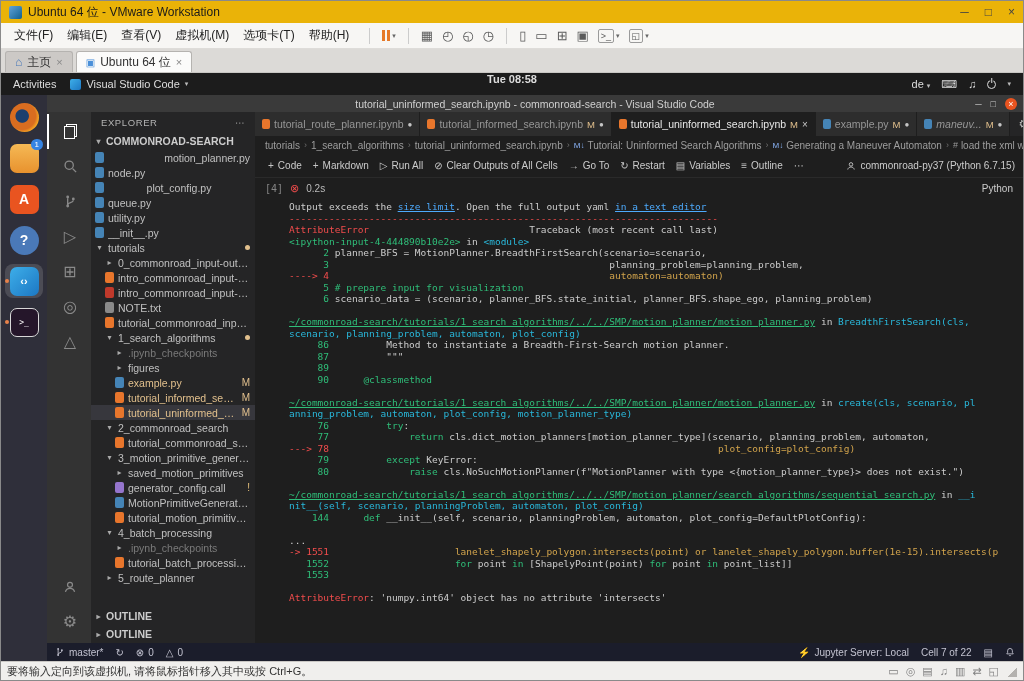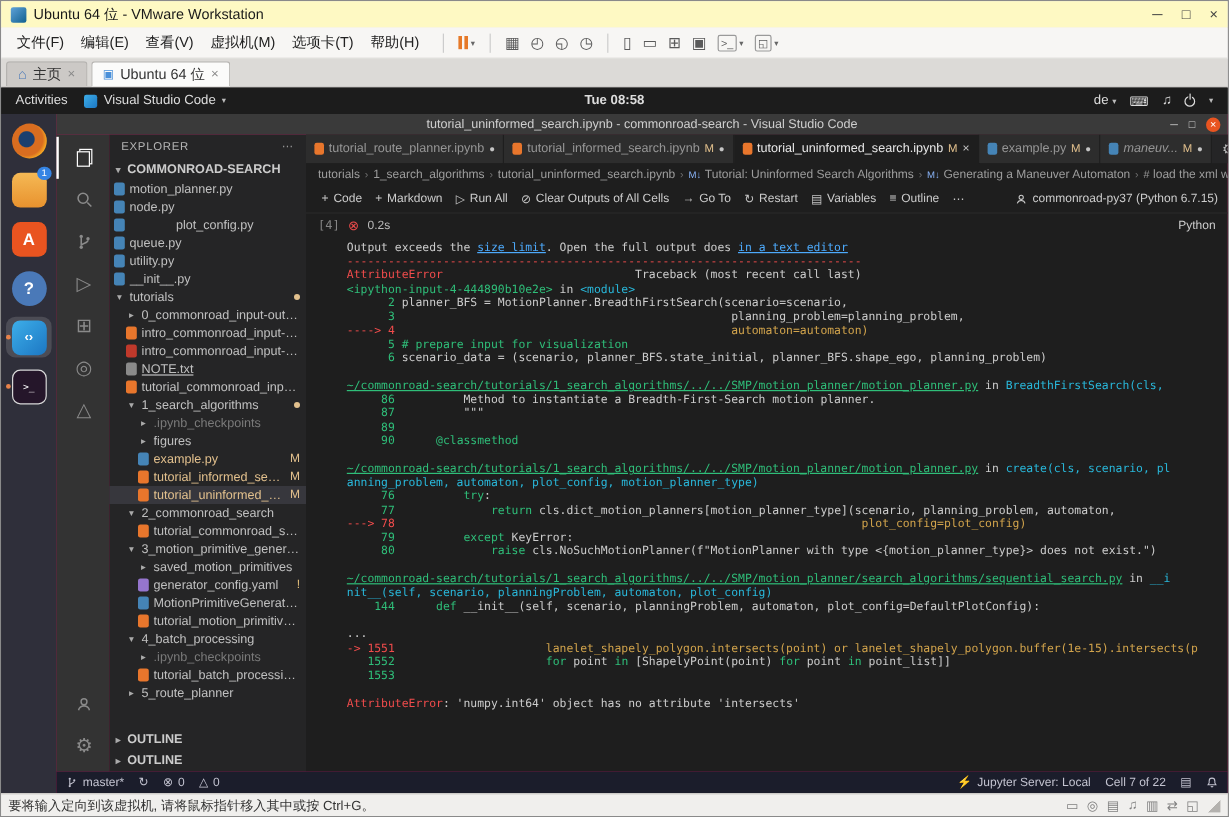--- a/index.html
+++ b/index.html
@@ -1,21 +1,21 @@
 <!DOCTYPE html>
 <html><head>
 <meta charset="utf-8">
 <style>
   *{box-sizing:border-box;margin:0;padding:0}
   html,body{width:1024px;height:681px;overflow:hidden}
   body{font-family:"Liberation Sans",sans-serif;background:#000;font-size:12px}
   .vm-window{width:100%;height:100%;display:flex;flex-direction:column;border:1px solid #8a8a8a;background:#f0f0f0}
 
   
-  .vm-titlebar{height:22px;background:#fef9c3;display:flex;align-items:center;padding:0 8px;gap:6px;color:#1a1a1a;font-size:12px;flex:0 0 auto}
+  .vm-titlebar{height:22px;background:#eab308;display:flex;align-items:center;padding:0 8px;gap:6px;color:#1a1a1a;font-size:12px;flex:0 0 auto}
   .vm-app-ico{width:13px;height:13px;border-radius:2px;background:linear-gradient(135deg,#60a3d9,#11608f);flex:0 0 auto}
   .vm-win-btns{margin-left:auto;display:flex;gap:16px;color:#444;font-size:12px}
   .vm-menubar{height:26px;background:#f7f6f4;display:flex;align-items:center;padding:0 6px;font-size:12px;color:#222;border-bottom:1px solid #dedcd9;flex:0 0 auto}
   .vm-menu-item{padding:3px 7px;border-radius:2px}
   .vm-toolbar{display:flex;align-items:center;gap:9px;margin-left:10px;color:#555;font-size:13px}
   .vm-tool{display:flex;align-items:center;gap:2px;cursor:default}
   .vm-glyph{font-size:13px;line-height:13px;color:#5a5a5a}
   .vm-glyph.boxed{border:1px solid #9a9a9a;border-radius:2px;padding:0 2px;font-size:9px;line-height:12px}
   .caret{font-size:7px;color:#666}
   .vm-sep{width:1px;height:16px;background:#ccc;margin:0 3px}
@@ -26,21 +26,21 @@
   .vm-tab.active{background:#fbfbfa}
   .vm-tab .close{color:#888;font-size:11px}
   .home-ico{color:#4a79b8;font-size:12px}
   .vm-ico{color:#4a90d9;font-size:10px}
   .vm-statusbar{height:19px;background:#f0efed;border-top:1px solid #c9c7c4;display:flex;align-items:center;font-size:11px;color:#333;padding:0 6px;gap:4px;flex:0 0 auto}
   .vm-status-icons{margin-left:auto;display:flex;gap:7px;color:#808080;font-size:11px;align-items:center}
   .grip{width:11px;height:11px;background:linear-gradient(135deg,transparent 55%,#b4b2af 55%)}
 
   
   .guest{flex:1;display:flex;flex-direction:column;background:#1e1e1e;min-height:0}
-  .ubuntu-topbar{height:22px;background:#1c1c1c;color:#ddd;font-size:11px;display:flex;align-items:center;padding:0 12px;position:relative;flex:0 0 auto}
+  .ubuntu-topbar{height:22px;background:#1c1c1c;color:#ddd;font-size:11px;display:flex;padding:0 12px;position:relative;flex:0 0 auto}
   .ub-left{display:flex;gap:14px;align-items:center}
   .ub-app{display:flex;gap:5px;align-items:center}
   .mini-vsc{width:11px;height:11px;border-radius:2px;background:linear-gradient(135deg,#3daee9,#1c77c3)}
   .ub-clock{position:absolute;left:50%;transform:translateX(-50%);font-weight:bold}
   .ub-right{margin-left:auto;display:flex;gap:11px;align-items:center;color:#ddd}
   .icon-power{display:inline-block;width:9px;height:9px;border:1.3px solid #ddd;border-radius:50%;position:relative}
   .icon-power::after{content:"";position:absolute;left:50%;top:-3px;transform:translateX(-50%);width:1.5px;height:5px;background:#ddd;box-shadow:0 0 0 1px #1c1c1c}
   .guest-body{flex:1;display:flex;min-height:0}
 
   .dock{width:46px;background:#2f2f3a;display:flex;flex-direction:column;align-items:center;padding:5px 0 3px;gap:7px;flex:0 0 auto}
@@ -54,21 +54,21 @@
   .tile-files{background:linear-gradient(#f5b955,#e8922e)}
   .tile-software{background:#e95420}
   .tile-help{border-radius:50%;background:#4a79b8}
   .tile-vscode{background:linear-gradient(135deg,#3daee9,#1c77c3)}
   .tile-terminal{background:#25162a;border:1px solid #d8d8d8}
   .tile-glyph{color:#fff;font-weight:bold;font-size:14px}
   .g-terminal{font-size:8px;font-family:"DejaVu Sans Mono",monospace;font-weight:normal}
   .g-vscode{font-size:11px}
 
   
-  .vscode{flex:1;display:flex;flex-direction:column;min-width:0;background:#be185d;color:#ccc}
+  .vscode{flex:1;display:flex;flex-direction:column;min-width:0;background:#15803d;color:#ccc}
   .vsc-titlebar{height:17px;background:#3a3a3a;display:flex;align-items:center;padding:0 6px;font-size:10.5px;color:#cfcfcf;flex:0 0 auto;position:relative}
   .vsc-title{position:absolute;left:50%;transform:translateX(-50%);white-space:nowrap}
   .vsc-controls{margin-left:auto;display:flex;gap:9px;align-items:center;font-size:9px;color:#ccc}
   .circle-close{width:12px;height:12px;border-radius:50%;background:#e95420;color:#fff;font-size:9px;line-height:12px;text-align:center}
   .vsc-menubar{height:20px;background:#333;display:flex;align-items:center;padding:0 6px;font-size:11px;color:#ccc;flex:0 0 auto}
   .vsc-menu-item{padding:2px 7px;border-radius:3px}
   .vsc-main{flex:1;display:flex;min-height:0}
   .activitybar{width:44px;background:#333;display:flex;flex-direction:column;align-items:center;flex:0 0 auto;padding-top:2px}
   .act-item{width:44px;height:35px;display:flex;align-items:center;justify-content:center;color:#8a8a8a;font-size:16px;position:relative;border-left:2px solid transparent}
   .act-item.active{color:#fff;border-left:2px solid #fff}
@@ -323,21 +323,21 @@
           <div class="sidebar">
             <div class="sb-title">
                 <span>EXPLORER</span>
                 <span class="sb-more">⋯</span>
               </div>
             <div class="sb-section">
                 <span class="chev">▾</span>
                 <span>COMMONROAD-SEARCH</span>
               </div>
             <div class="tree">
-                <div class="tree-row" style="padding-left: 4px;">
+                <div class="tree-row" style="padding-left: 4px; text-align: right;">
                   <span class="file-icon fi-py"></span>
                   <span class="tree-label">motion_planner.py</span>
                 </div>
                 <div class="tree-row" style="padding-left: 4px;">
                   <span class="file-icon fi-py"></span>
                   <span class="tree-label">node.py</span>
                 </div>
                 <div class="tree-row" style="padding-left: 4px; text-align: center;">
                   <span class="file-icon fi-py"></span>
                   <span class="tree-label">plot_config.py</span>
@@ -364,21 +364,21 @@
                   <span class="tree-label">0_commonroad_input-output</span>
                 </div>
                 <div class="tree-row" style="padding-left: 14px;">
                   <span class="file-icon fi-nb"></span>
                   <span class="tree-label">intro_commonroad_input-outpu...</span>
                 </div>
                 <div class="tree-row" style="padding-left: 14px;">
                   <span class="file-icon fi-pdf"></span>
                   <span class="tree-label">intro_commonroad_input-outpu...</span>
                 </div>
-                <div class="tree-row" style="padding-left: 14px; text-decoration: underline;">
+                <div class="tree-row" style="padding-left: 14px;">
                   <span class="file-icon fi-txt"></span>
                   <span class="tree-label">NOTE.txt</span>
                 </div>
                 <div class="tree-row" style="padding-left: 14px;">
                   <span class="file-icon fi-nb"></span>
                   <span class="tree-label">tutorial_commonroad_input-out...</span>
                 </div>
                 <div class="tree-row" style="padding-left: 14px;">
                   <span class="chev">▾</span>
                   <span class="tree-label">1_search_algorithms</span>
@@ -418,21 +418,21 @@
                 <div class="tree-row" style="padding-left: 14px;">
                   <span class="chev">▾</span>
                   <span class="tree-label">3_motion_primitive_generator</span>
                 </div>
                 <div class="tree-row" style="padding-left: 24px;">
                   <span class="chev">▸</span>
                   <span class="tree-label">saved_motion_primitives</span>
                 </div>
                 <div class="tree-row" style="padding-left: 24px;">
                   <span class="file-icon fi-yaml"></span>
-                  <span class="tree-label">generator_config.yaml</span>
+                  <span class="tree-label">generator_config.call</span>
                   <span class="git-m git-x">!</span>
                 </div>
                 <div class="tree-row" style="padding-left: 24px;">
                   <span class="file-icon fi-py"></span>
                   <span class="tree-label">MotionPrimitiveGenerator.py</span>
                 </div>
                 <div class="tree-row" style="padding-left: 24px;">
                   <span class="file-icon fi-nb"></span>
                   <span class="tree-label">tutorial_motion_primitive_gener...</span>
                 </div>
@@ -568,31 +568,32 @@
                   <span>commonroad-py37 (Python 6.7.15)</span>
                 </span>
               </div>
             <div class="cell-row">
               <span class="exec-count">[4]</span>
               <span class="cell-err">⊗</span>
               <span class="cell-time">0.2s</span>
               <span class="cell-lang">Python</span>
             </div>
             <div class="output">
-                <div class="oline"><span class="w">Output exceeds the </span><span class="lnk">size limit</span><span class="w">. Open the full output does </span><span class="lnk">in a text editor</span></div>
+                <div class="oline"><span class="w">Output exceeds the </span><span class="lnk">size limit</span><span class="w">. Open the full output yaml </span><span class="lnk">in a text editor</span></div>
                 <div class="oline"><span class="red">---------------------------------------------------------------------------</span></div>
                 <div class="oline"><span class="red">AttributeError</span><span class="w">                            Traceback (most recent call last)</span></div>
                 <div class="oline"><span class="grn">&lt;ipython-input-4-444890b10e2e&gt;</span><span class="w"> in </span><span class="cyn">&lt;module&gt;</span></div>
                 <div class="oline"><span class="grn">      2</span><span class="w"> planner_BFS = MotionPlanner.BreadthFirstSearch(scenario=scenario,</span></div>
                 <div class="oline"><span class="grn">      3</span><span class="w">                                                 planning_problem=planning_problem,</span></div>
                 <div class="oline"><span class="red">----&gt; 4</span><span class="org">                                                 automaton=automaton)</span></div>
                 <div class="oline"><span class="grn">      5</span><span class="grn"> # prepare input for visualization</span></div>
                 <div class="oline"><span class="grn">      6</span><span class="w"> scenario_data = (scenario, planner_BFS.state_initial, planner_BFS.shape_ego, planning_problem)</span></div>
                 <div class="oline"><span class="w"> </span></div>
                 <div class="oline"><span class="gru">~/commonroad-search/tutorials/1_search_algorithms/../../SMP/motion_planner/motion_planner.py</span><span class="w"> in </span><span class="cyn">BreadthFirstSearch(cls,</span></div>
+                <div class="oline"><span class="cyn">scenario, planning_problem, automaton, plot_config)</span></div>
                 <div class="oline"><span class="grn">     86</span><span class="w">          Method to instantiate a Breadth-First-Search motion planner.</span></div>
                 <div class="oline"><span class="grn">     87</span><span class="w">          """</span></div>
                 <div class="oline"><span class="grn">     89</span></div>
                 <div class="oline"><span class="grn">     90</span><span class="w">      </span><span class="grn">@classmethod</span></div>
                 <div class="oline"><span class="w"> </span></div>
                 <div class="oline"><span class="gru">~/commonroad-search/tutorials/1_search_algorithms/../../SMP/motion_planner/motion_planner.py</span><span class="w"> in </span><span class="cyn">create(cls, scenario, pl</span></div>
                 <div class="oline"><span class="cyn">anning_problem, automaton, plot_config, motion_planner_type)</span></div>
                 <div class="oline"><span class="grn">     76</span><span class="w">          </span><span class="grn">try</span><span class="w">:</span></div>
                 <div class="oline"><span class="grn">     77</span><span class="w">              </span><span class="grn">return</span><span class="w"> cls.dict_motion_planners[motion_planner_type](scenario, planning_problem, automaton,</span></div>
                 <div class="oline"><span class="red">---&gt; 78</span><span class="org">                                                                    plot_config=plot_config)</span></div>

